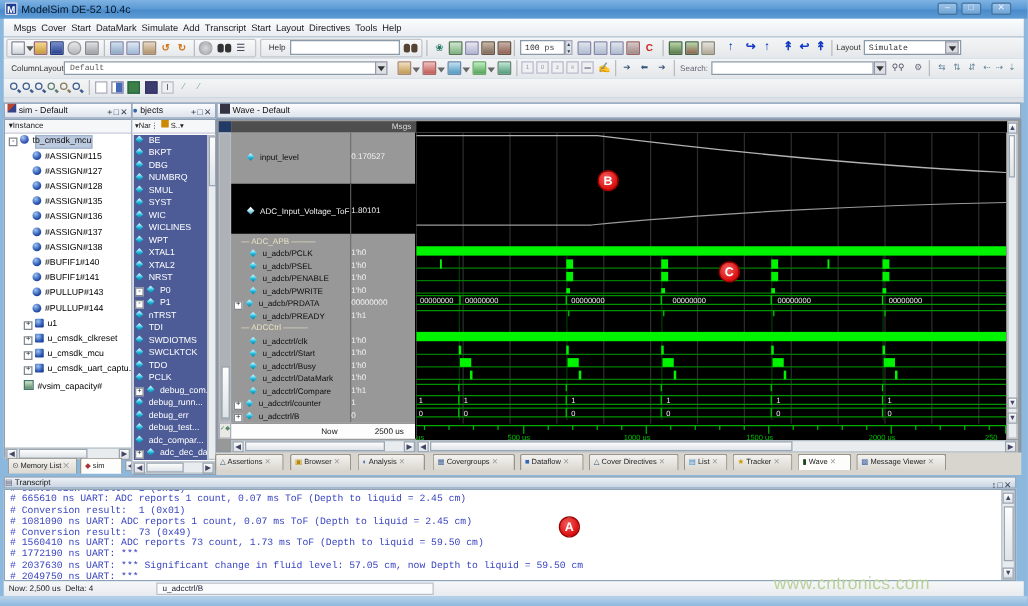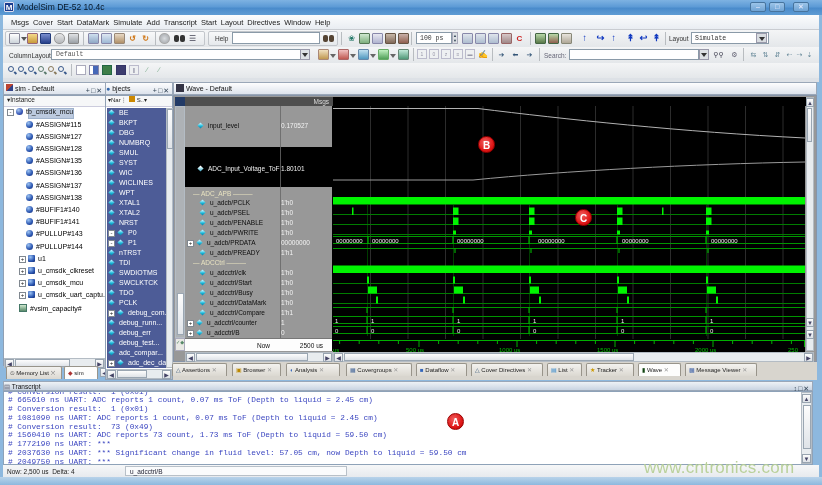--- a/index.html
+++ b/index.html
@@ -44,32 +44,32 @@
 .scrl{position:absolute;background:#e8ecef;border:1px solid #b4bcc4;}
 .thumb{position:absolute;background:linear-gradient(#fdfdfd,#dfe3e8);border:1px solid #9aa6b2;}
 .sarr{position:absolute;width:9px;height:9px;background:linear-gradient(#fcfcfc,#dde1e6);border:1px solid #98a4b0;font-size:6px;text-align:center;line-height:8px;color:#446;}
 
 #transcript{left:3px;top:381px;width:810px;height:84px;background:#fff;border:1px solid #8ea2b8;overflow:hidden;}
 #trtext{position:absolute;left:4px;top:-4.5px;font-family:"Liberation Mono",monospace;font-size:7.8px;line-height:8.75px;color:#3b46c0;white-space:pre;}
 
 #status{left:3px;top:465px;width:816px;height:12px;background:linear-gradient(#f6f7f8,#e7eaee);font-size:6.5px;color:#222;}
 #frame_b{left:0px;top:477px;width:822px;height:8px;background:linear-gradient(#b9d3ea,#8db8de);}
 .redc{position:absolute;width:17px;height:17px;border-radius:50%;background:radial-gradient(circle at 40% 35%,#f06060,#e01818 60%,#b00000);border:1px solid #900;color:#fff;font-size:10px;font-weight:bold;text-align:center;line-height:17px;z-index:40;}
-#wm{position:absolute;left:644px;top:458px;font-size:17px;color:rgba(184,208,152,.97);z-index:50;letter-spacing:.3px;}
+#wm{position:absolute;left:619px;top:458px;font-size:14px;color:rgba(184,208,152,.97);z-index:50;letter-spacing:.3px;}
 </style>
 </head>
 <body>
 <div id="win">
 <div id="title" class="abs"></div>
 <div id="mlogo" class="abs">M</div>
 <div class="abs txt" style="left:17px;top:2px;font-size:8.5px;color:#061626;">ModelSim DE-52 10.4c</div>
 <div class="winbtn abs" style="left:750px;">–</div>
 <div class="winbtn abs" style="left:769px;">□</div>
 <div class="winbtn abs" style="left:793px;">✕</div>
-<div id="menu" class="abs"><span>Msgs</span><span>Cover</span><span>Start</span><span>DataMark</span><span>Simulate</span><span>Add</span><span>Transcript</span><span>Start</span><span>Layout</span><span>Directives</span><span>Window</span><span>Help</span></div>
+<div id="menu" class="abs"><span>Msgs</span><span>Cover</span><span>Start</span><span>DataMark</span><span>Simulate</span><span>Add</span><span>Transcript</span><span>Start</span><span>Layout</span><span>Directives</span><span>Tools</span><span>Help</span></div>
 <div id="tb1" class="abs tb">
  <div class="grp" style="left:2px;top:1px;width:200px;"></div>
  <div class="ic" style="left:6px;top:3px;background:linear-gradient(#fff,#cdd4da);border:1px solid #889;"></div>
  <div class="darr" style="left:18px;top:7px;border-top-color:#555;"></div>
  <div class="ic" style="left:24px;top:3px;background:linear-gradient(#f5d98a,#c89a3a);border:1px solid #967;"></div>
  <div class="ic" style="left:37px;top:3px;background:linear-gradient(#7a8fd0,#27408b);border:1px solid #223a7a;"></div>
  <div class="ic" style="left:51px;top:3px;background:linear-gradient(#e8e8e8,#b5b8bc);border:1px solid #999;border-radius:5px;"></div>
  <div class="ic" style="left:65px;top:3px;background:linear-gradient(#e0e2e4,#9aa0a6);border:1px solid #888;"></div>
  <div class="abs" style="left:80px;top:2px;width:1px;height:13px;background:#b8bcc0;"></div>
  <div class="ic" style="left:85px;top:3px;background:linear-gradient(#cfe0ef,#8fa8c5);border:1px solid #88a;"></div>

